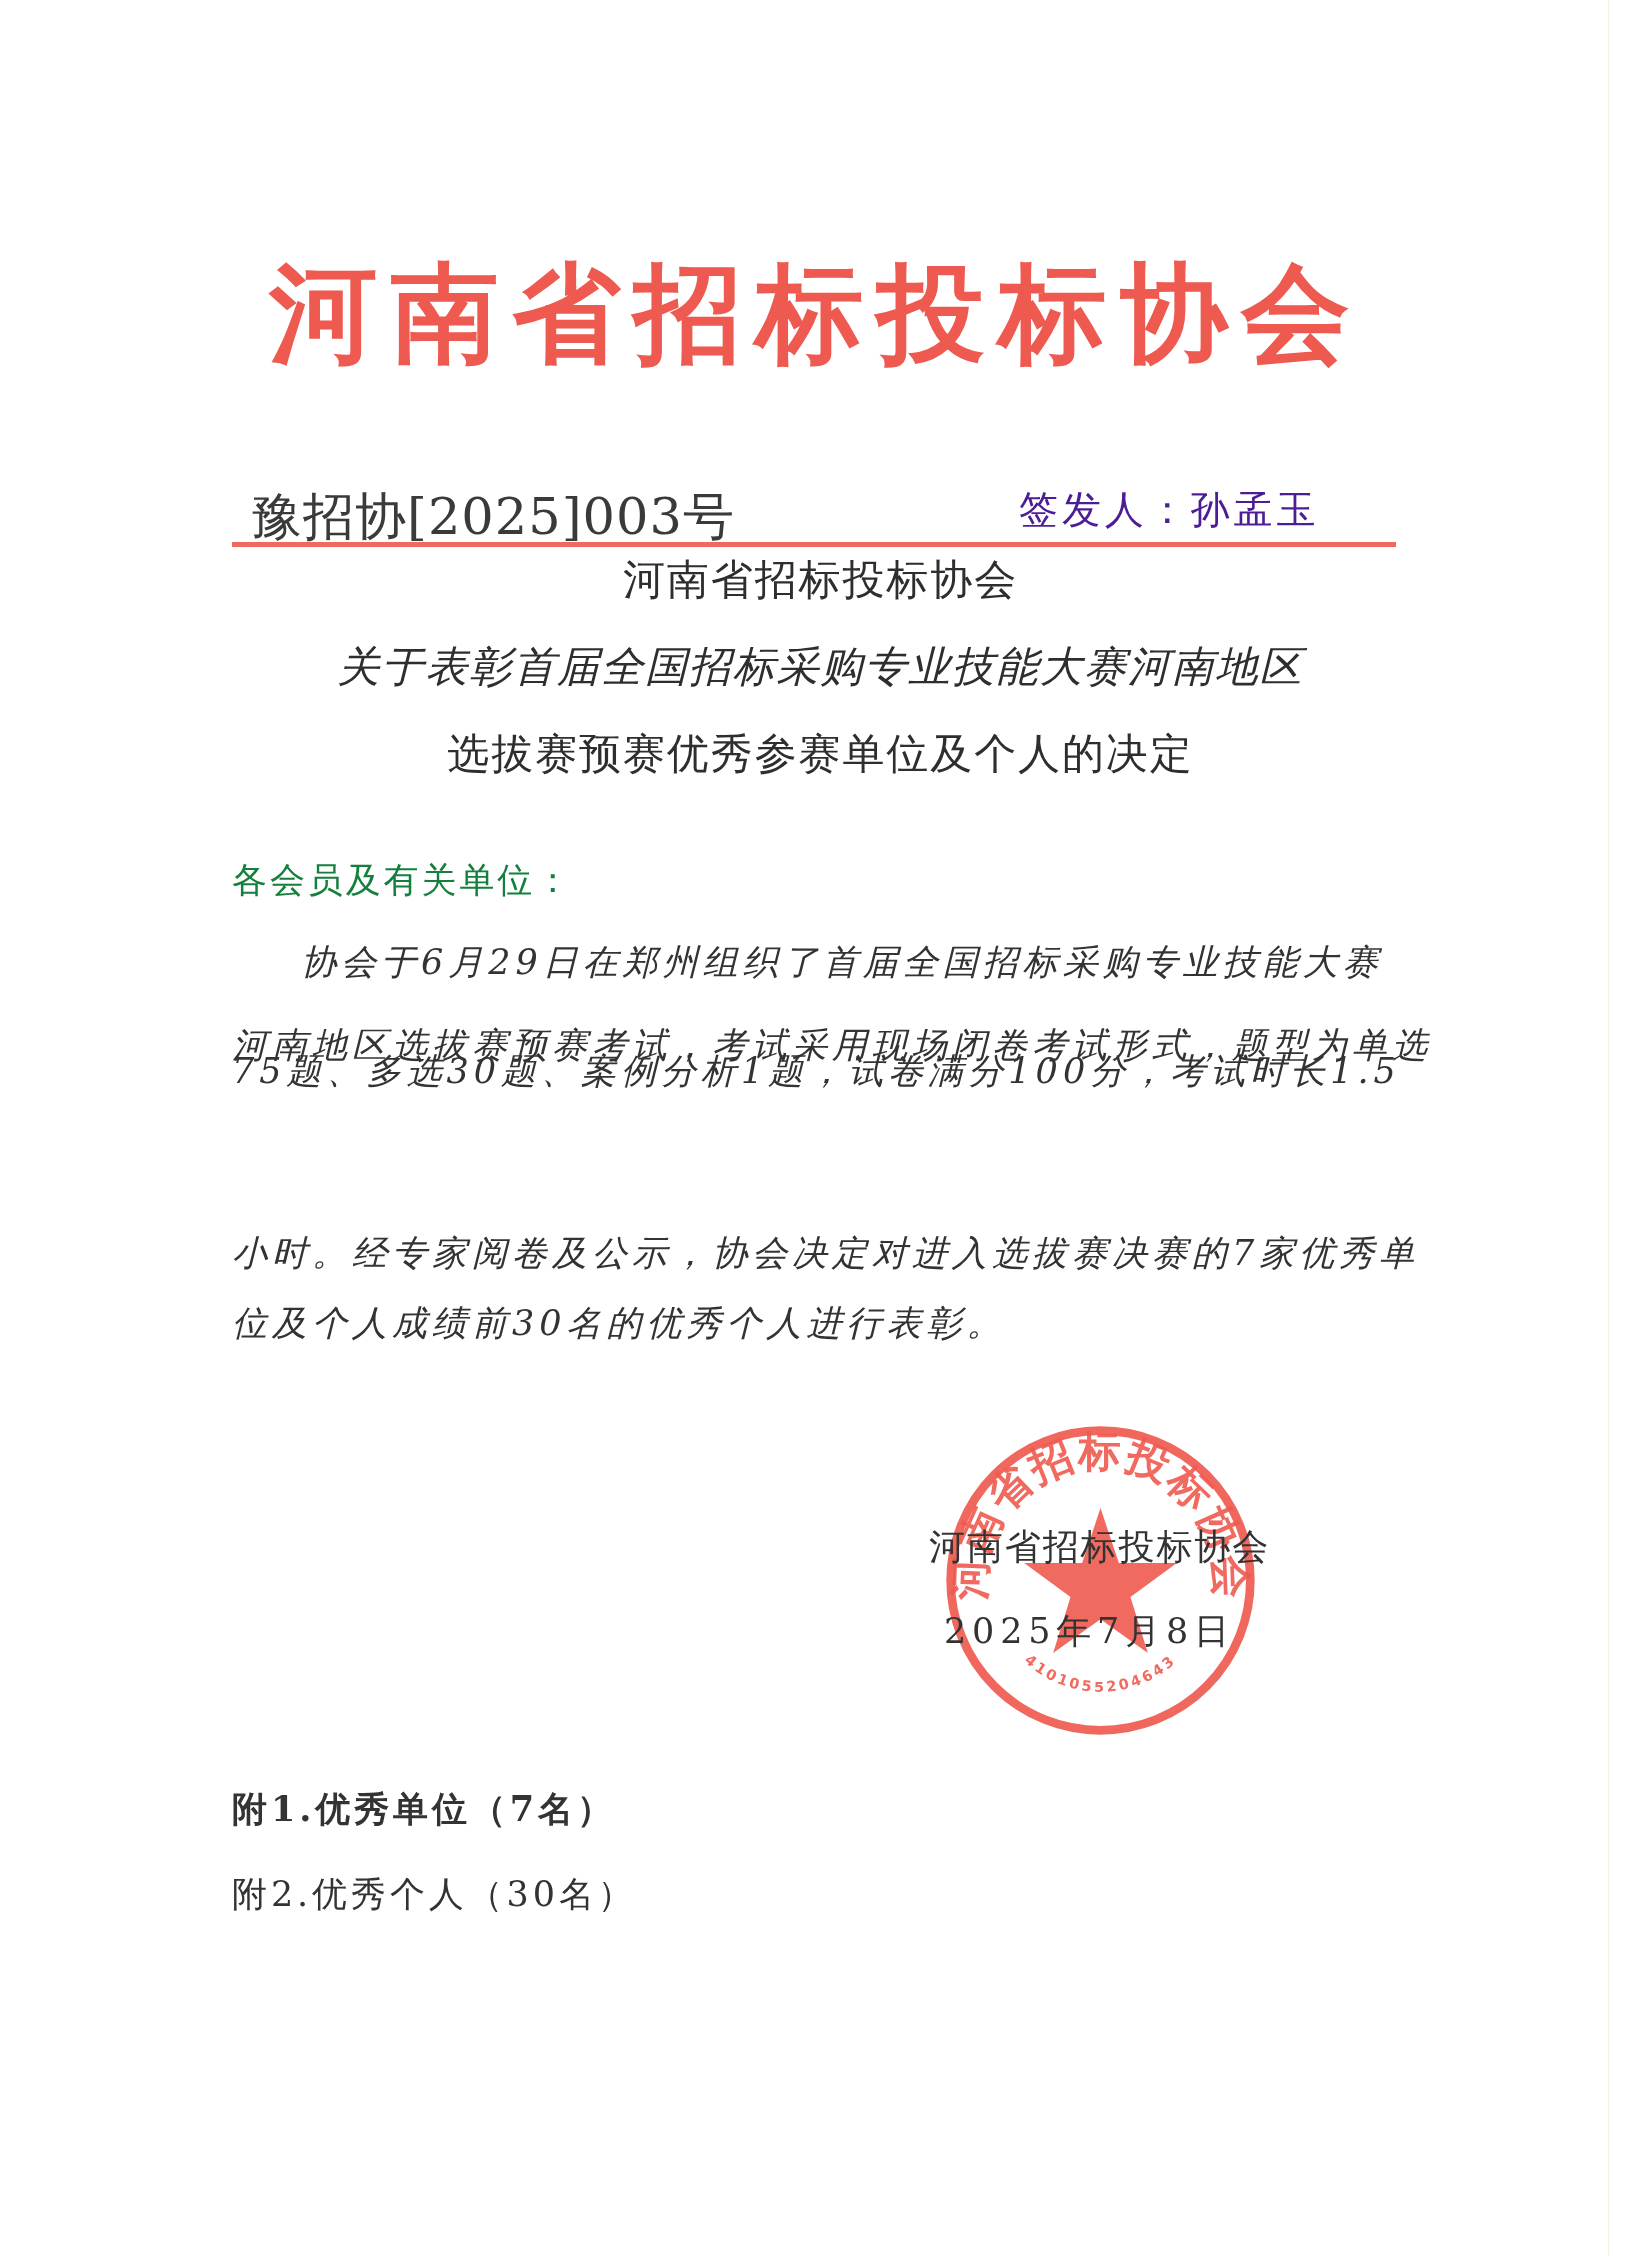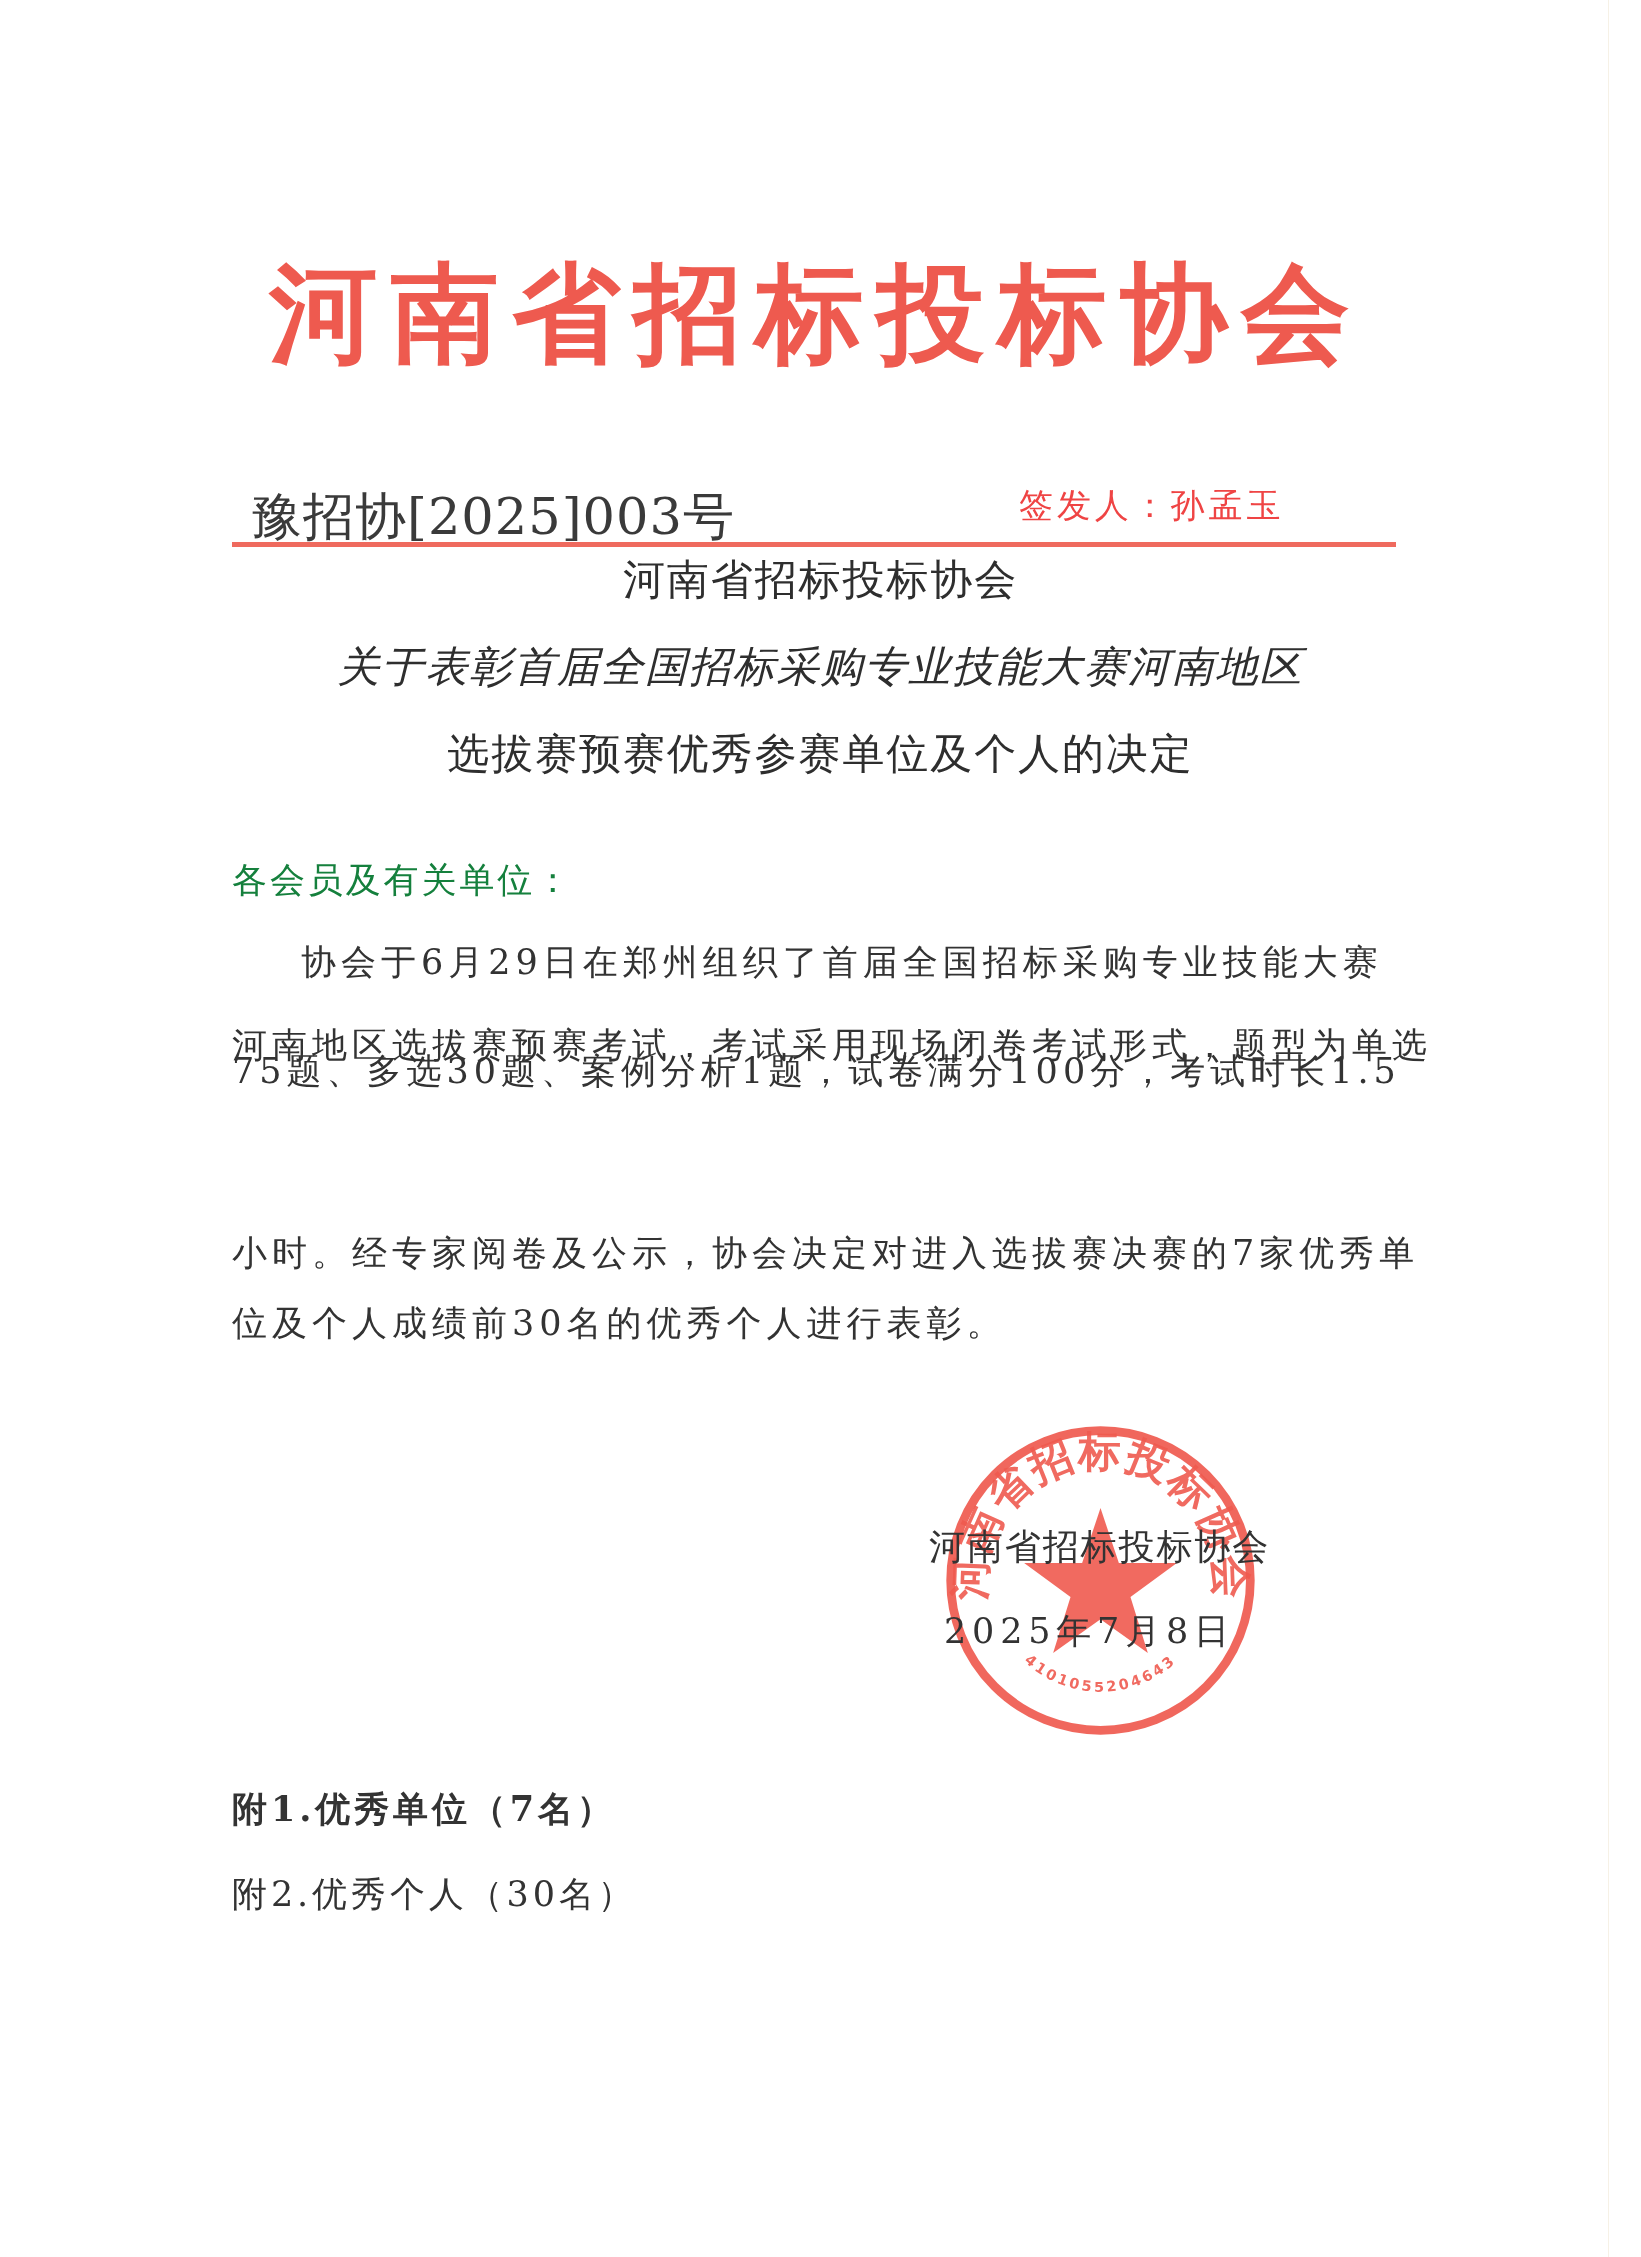--- a/index.html
+++ b/index.html
@@ -3,25 +3,25 @@
 <meta charset="utf-8">
 <style>
   html, body { margin:0; padding:0; background:#ffffff; }
   body { width:1641px; height:2257px; position:relative; overflow:hidden;
          font-family:"DejaVu Serif","Liberation Serif",serif; color:#2b2b2b; }
   .abs { position:absolute; }
   .masthead { left:232px; top:246px; width:1168px; text-align:center;
               font-family:"DejaVu Serif","Liberation Serif",serif; font-weight:bold;
               font-size:108px; letter-spacing:13.5px; color:#ee5a4f; line-height:135px; white-space:nowrap; }
   .docno { left:251px; top:483px; font-size:51px; color:#3a3a3a; letter-spacing:1px; }
-  .signer { left:1019px; top:483px; font-size:34px; color:#ef4444; letter-spacing:3.9px; }
+  .signer { left:1019px; top:483px; font-size:39px; color:#4c1d95; letter-spacing:3.9px; }
   .rule { left:232px; top:542px; width:1164px; height:4.8px; background:#ef6a5e; }
   .title { left:193px; width:1255px; text-align:center; font-size:42px; color:#2e2e2e; letter-spacing:1.9px; white-space:nowrap; }
   .salutation { left:232px; top:857px; font-size:35px; color:#15803d; letter-spacing:2.9px; }
-  .body-line { left:232px; font-size:35px; color:#333; letter-spacing:5px; white-space:nowrap; }
+  .body-line { left:232px; font-size:35px; color:#333; letter-spacing:5px; white-space:nowrap;font-style:italic; }
   .stamp { left:941px; top:1421px; width:319px; height:319px; }
   .sig { left:929px; top:1523px; font-size:36px; color:#333; letter-spacing:1.9px; white-space:nowrap; }
   .sigdate { left:944px; top:1608px; font-size:35px; color:#333; letter-spacing:5.8px; white-space:nowrap; }
   .attach { left:232px; font-size:35px; color:#333; letter-spacing:3.9px; white-space:nowrap; }
   .edge { left:1608px; top:0; width:1px; height:2257px; background:#f6f1e6; }
 </style>
 </head>
 <body>
 
 <div class="abs edge"></div>

